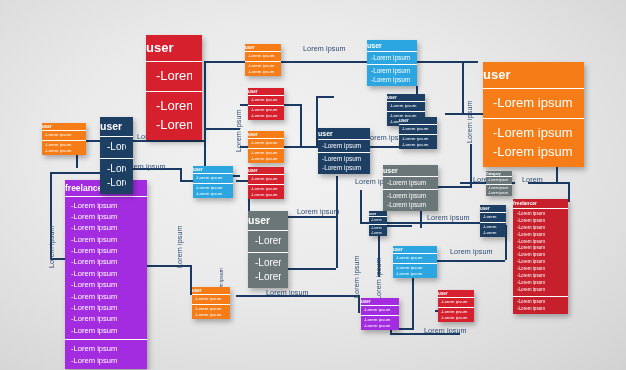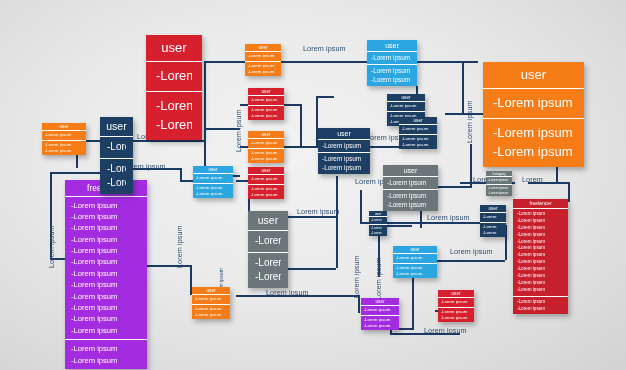--- a/index.html
+++ b/index.html
@@ -18,21 +18,21 @@
   
   .cap{
     position:absolute;color:#2a4a73;font-size:7.2px;line-height:1;
     background:transparent;white-space:nowrap;letter-spacing:.1px;
   }
   .cap.vert{transform-origin:0 0;transform:rotate(-90deg);}
 
   
   .box{position:absolute;box-sizing:border-box;box-shadow:2px 3px 5px rgba(0,0,0,.28);}
   .box .hdr{
-    text-align:center;color:#fff;font-weight:normal;
+    color:#fff;font-weight:bold;
     border-bottom:1.6px solid #fff;box-sizing:border-box;
   }
   .box .sect{box-sizing:border-box;color:#fff;}
   .box .sect + .sect{border-top:1.6px solid #fff;}
   .box .row{white-space:nowrap;overflow:hidden;}
 
   
   .sz-xl .hdr{font-size:13px;padding:5px 0 6px;}
   .sz-xl .sect{padding:5px 10px;font-size:13px;}
   .sz-xl .row{line-height:1.45;}

